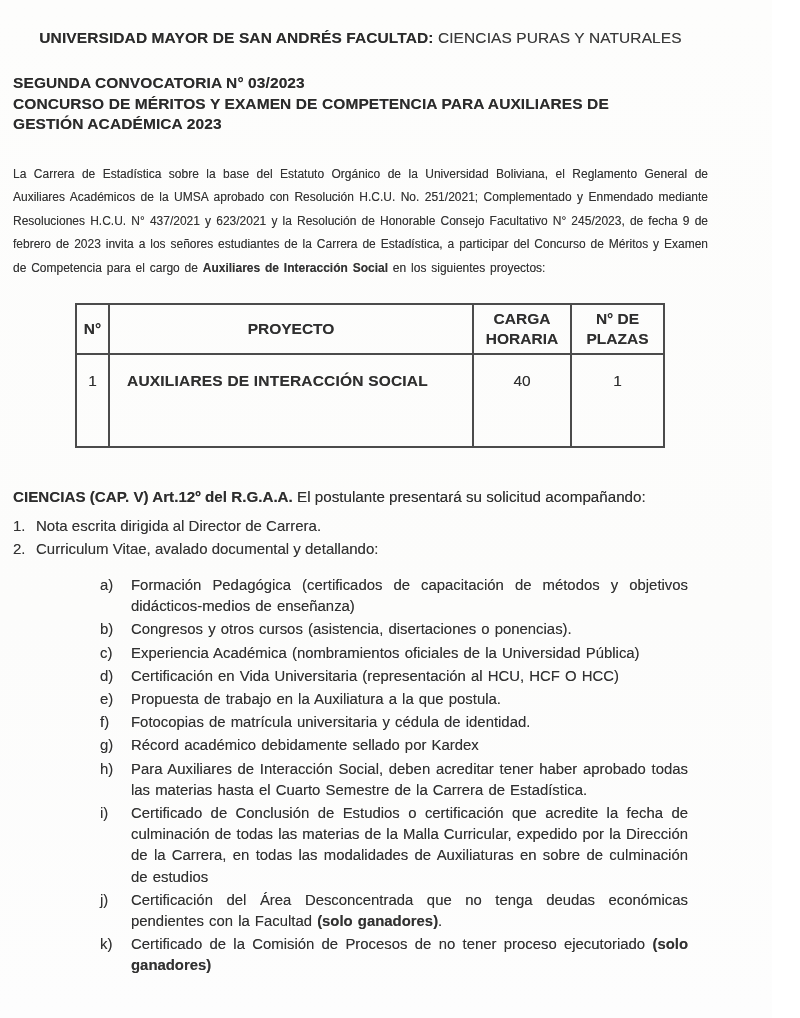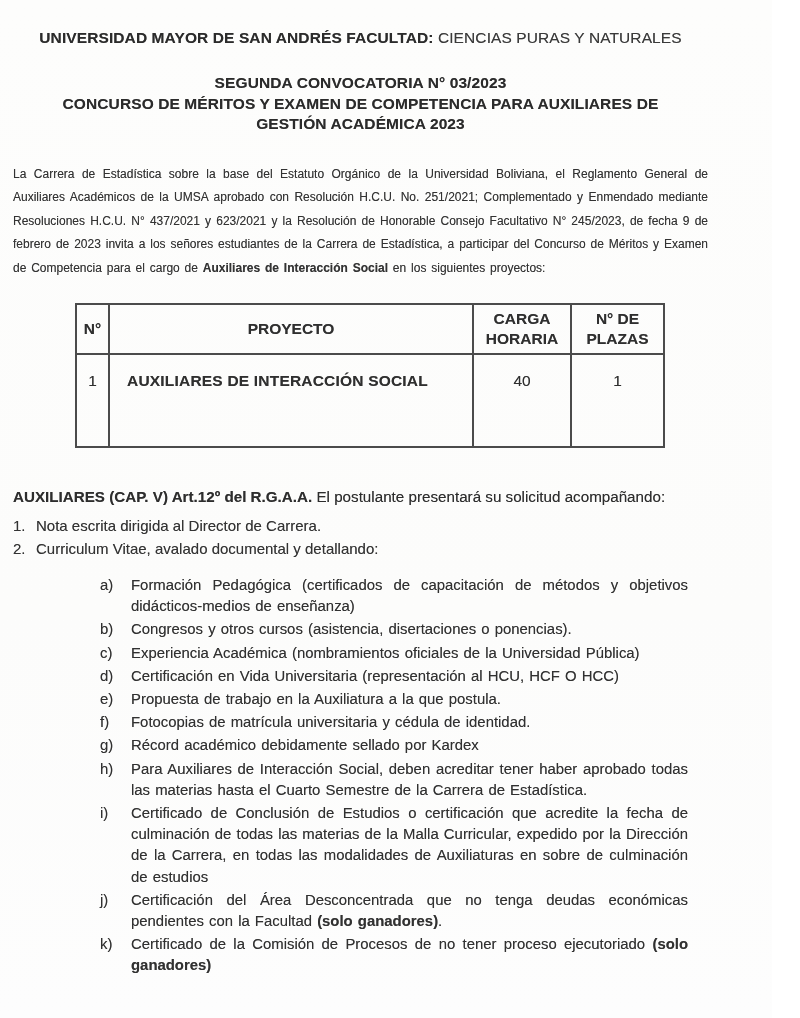--- a/index.html
+++ b/index.html
@@ -26,21 +26,21 @@
     text-align: center;
     font-size: 15.5px;
     line-height: 21px;
     letter-spacing: 0.1px;
   }
   .doc-header .regular { color: #3a3a3a; }
 
   
   .title-block {
     margin-top: 25px;
-    text-align: center;
+    text-align: left;
     font-weight: bold;
     font-size: 15.5px;
     line-height: 20.5px;
     letter-spacing: 0.1px;
   }
 
   
   .intro {
     margin: 28px 0 0 0;
     font-size: 12px;
@@ -165,21 +165,21 @@
     <tbody>
       <tr>
         <td>1</td>
         <td class="cell-proyecto">AUXILIARES DE INTERACCIÓN SOCIAL</td>
         <td>40</td>
         <td>1</td>
       </tr>
     </tbody>
   </table>
 
-  <p class="solicitud-heading"><span class="b">AUXILIARES (CAP. V) Art.12º del R.G.A.A.</span><span> El postulante presentará su solicitud acompañando:</span></p>
+  <p class="solicitud-heading"><span class="b">CIENCIAS (CAP. V) Art.12º del R.G.A.A.</span><span> El postulante presentará su solicitud acompañando:</span></p>
 
   <div class="numbered-list">
     <div class="numbered-item">
       <span class="num">1.</span>
       <span>Nota escrita dirigida al Director de Carrera.</span>
     </div>
     <div class="numbered-item">
       <span class="num">2.</span>
       <span>Curriculum Vitae, avalado documental y detallando:</span>
     </div>

